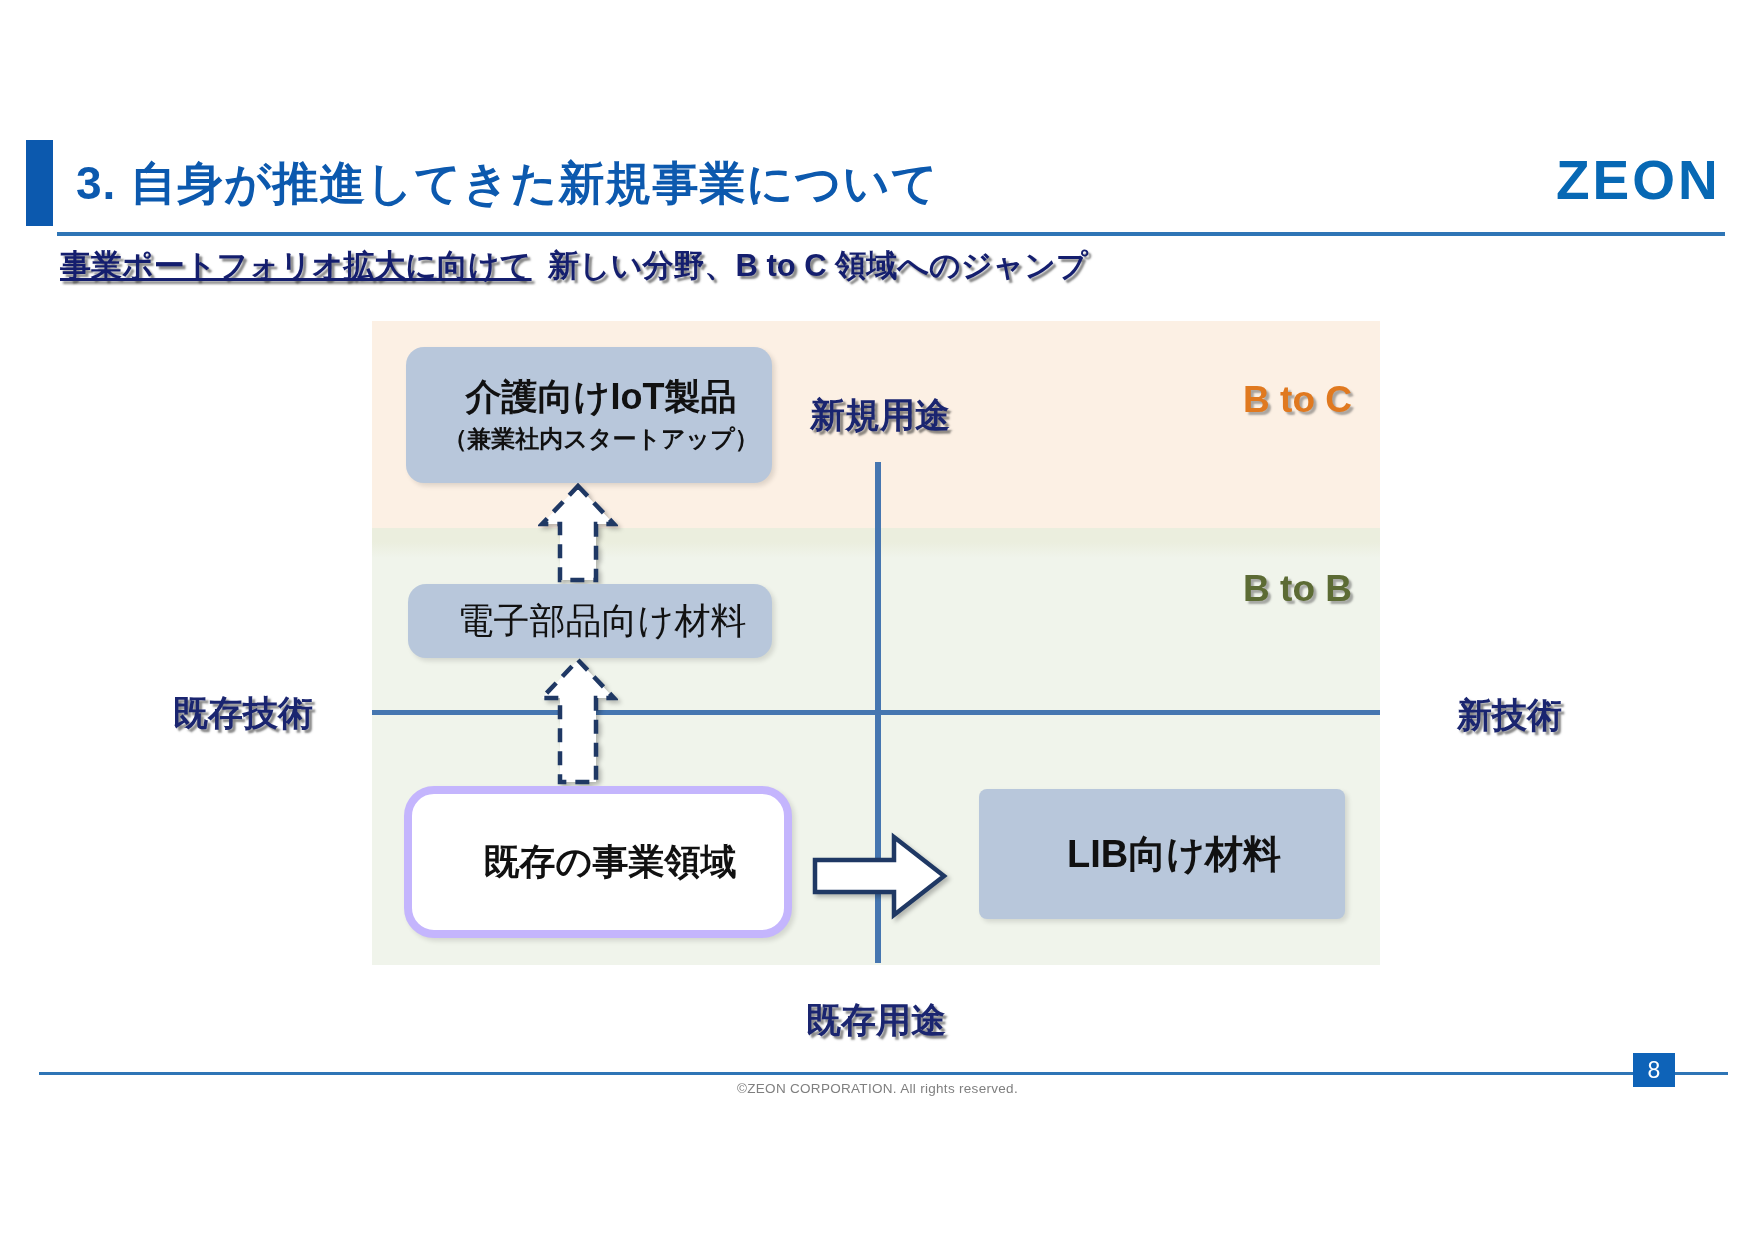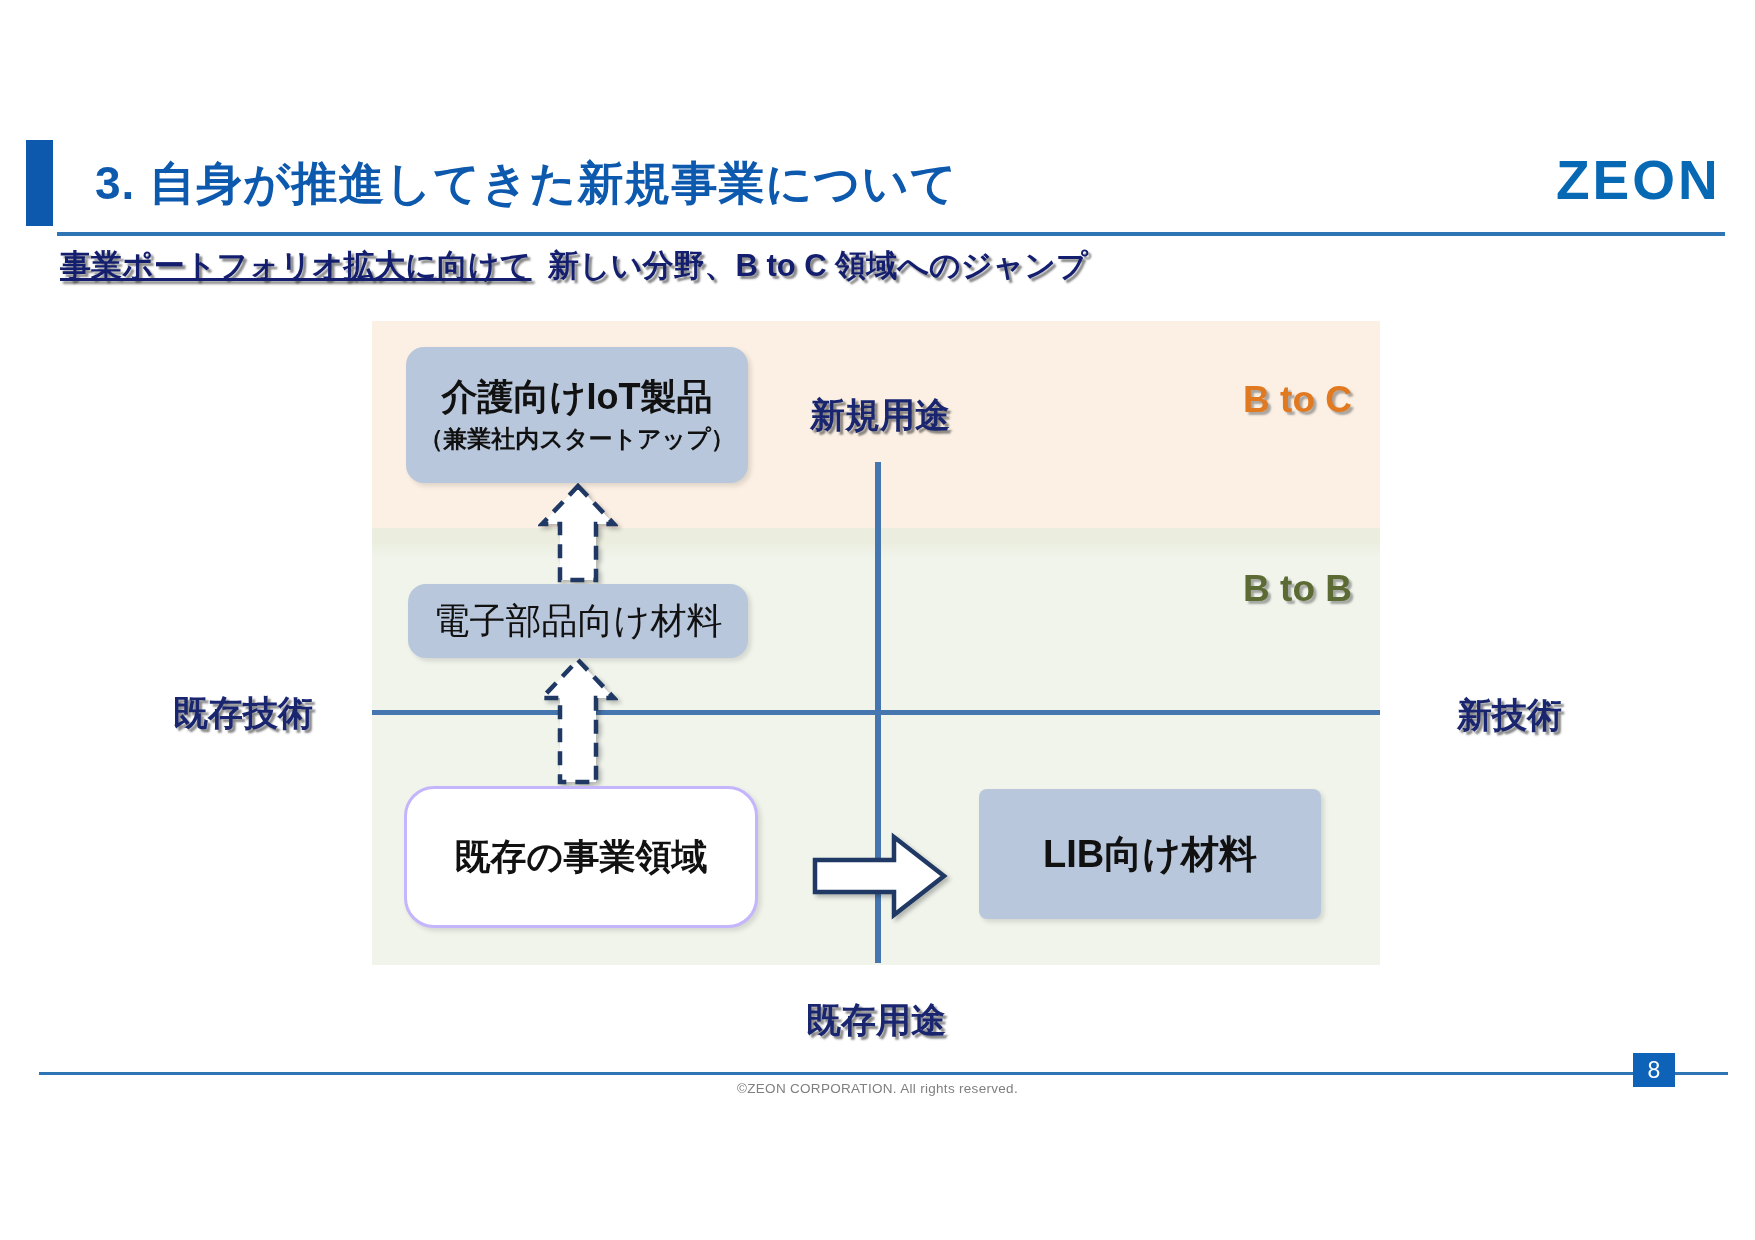--- a/index.html
+++ b/index.html
@@ -4,21 +4,21 @@
 <style>
   html,body{margin:0;padding:0;background:#e8e8e8;}
   #slide{
     position:relative;width:1755px;height:1240px;background:#ffffff;
     font-family:"Liberation Sans","DejaVu Sans",sans-serif;overflow:hidden;
   }
   
   .accent-bar{position:absolute;left:26px;top:140px;width:27px;height:86px;background:#0C59AE;}
   .page-title{
     position:absolute;left:76px;top:140px;height:86px;line-height:86px;
-    font-size:46px;font-weight:bold;color:#0C59AE;letter-spacing:1px;white-space:nowrap;margin-left:19px;
+    font-size:46px;font-weight:bold;color:#0C59AE;letter-spacing:1px;white-space:nowrap;
   }
   .zeon-logo{
     position:absolute;left:1556px;top:150px;height:60px;line-height:60px;
     font-size:55px;font-weight:900;color:#0768B4;letter-spacing:3px;white-space:nowrap;
   }
   .header-underline{position:absolute;left:57px;top:232px;width:1668px;height:4px;background:#2E75B6;}
   
   .subtitle{
     position:absolute;top:245px;font-size:31px;font-weight:bold;color:#141E6E;
     text-shadow:3px 3px 2px rgba(40,40,40,0.55);white-space:nowrap;
@@ -47,29 +47,29 @@
   }
   .axis-label.top{left:810px;top:392px;}
   .axis-label.bottom{left:806px;top:997px;}
   .axis-label.west{left:173px;top:690px;}
   .axis-label.east{left:1457px;top:692px;}
   
   .mbox{
     position:absolute;background:#B8C7DB;border-radius:18px;
     box-shadow:3px 3px 5px rgba(0,0,0,0.12);
     display:flex;flex-direction:column;align-items:center;justify-content:center;
-    color:#111111;text-align:center;
+    color:#111111;text-align:center;padding-left:24px;
   }
   .box-iot{left:406px;top:347px;width:342px;height:136px;}
   .box-iot .l1{font-size:36px;font-weight:bold;line-height:1.2;}
   .box-iot .l2{font-size:24px;font-weight:bold;margin-top:4px;}
   .box-elec{left:408px;top:584px;width:340px;height:74px;font-size:36px;font-weight:normal;}
   .box-exist{
     left:404px;top:786px;width:348px;height:136px;background:#ffffff;
-    border:3px solid #c4b5fd;border-radius:30px;font-size:36px;font-weight:bold;
+    border:8px solid #c4b5fd;border-radius:30px;font-size:36px;font-weight:bold;
   }
   .box-lib{left:979px;top:789px;width:342px;height:130px;border-radius:8px;font-size:38px;font-weight:bold;}
   
   .arrow{position:absolute;filter:drop-shadow(3px 3px 2px rgba(0,0,0,0.25));}
   .up1{left:538px;top:483px;}
   .up2{left:538px;top:657px;}
   .right-arrow{left:812px;top:832px;}
   
   .footer-line{position:absolute;left:39px;top:1072px;width:1689px;height:3px;background:#2E75B6;}
   .page-badge{

